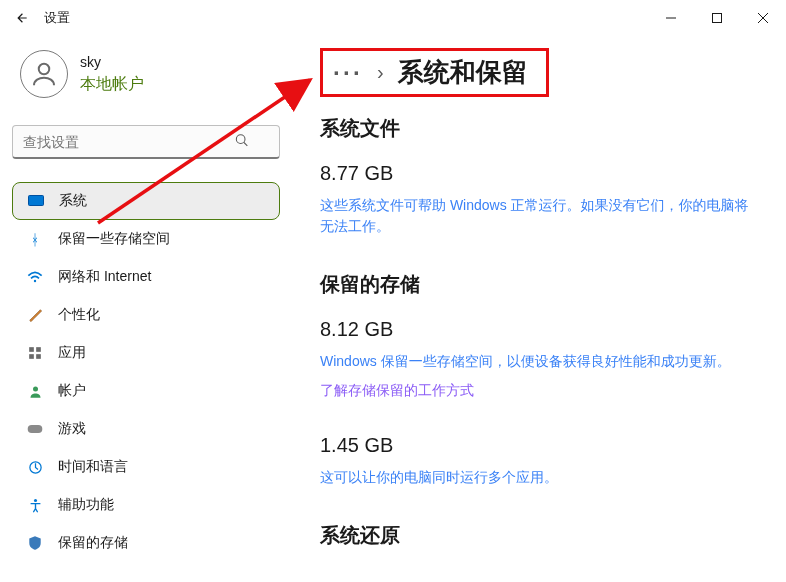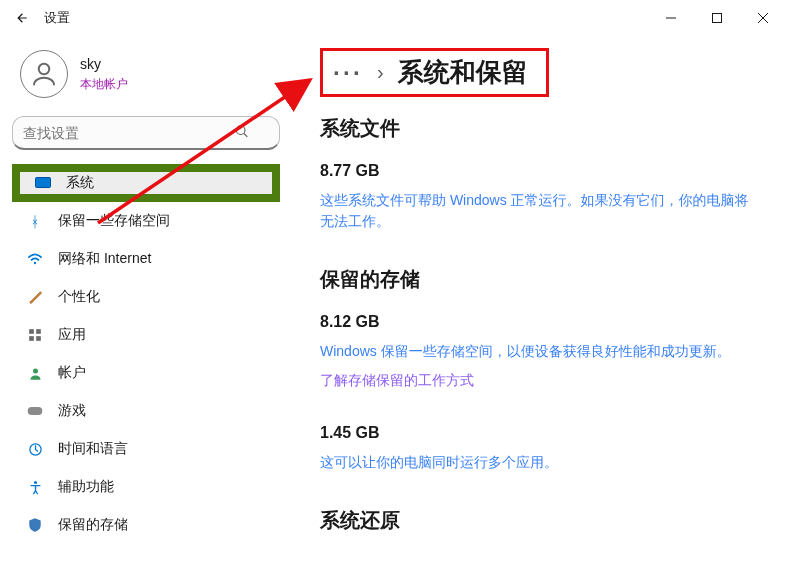--- a/index.html
+++ b/index.html
@@ -38,46 +38,46 @@
   }
   .container {
     display: flex;
     height: calc(582px - 36px);
   }
   .sidebar {
     width: 290px;
     padding: 6px 10px 0 12px;
     display: flex;
     flex-direction: column;
-    gap: 0;
+    gap: 9px;
   }
   .user-block {
     display: flex;
     align-items: center;
     gap: 12px;
     padding: 8px 6px 14px 8px;
   }
   .avatar {
     width: 48px; height: 48px;
     border: 1.5px solid #7a7a7a;
     border-radius: 50%;
     display:flex; align-items:center; justify-content:center;
   }
   .user-text .uname { font-size: 14px; font-weight: 500; }
-  .user-text .utype { font-size: 12px; color: #a21caf; margin-top:4px;}
+  .user-text .utype { font-size: 16px; color: #4d7c0f; margin-top:4px;}
   .search-wrap {
     position: relative;
     margin: 4px 0 14px 0;
   }
   .search-input {
     width: 268px;
     height: 34px;
     border: 1px solid #bfbfbf;
     border-bottom: 2px solid #7a7a7a;
-    border-radius: 12px;
+    border-radius: 4px;
     padding: 0 34px 0 10px;
     font-size: 14px;
     font-family: inherit;
     background:#fbfbfb;
   }
   .search-icon {
     position: absolute;
     right: 30px; top: 50%; transform: translateY(-50%);
   }
   .nav { display:flex; flex-direction:column; }
@@ -89,22 +89,22 @@
     padding-left: 14px;
     border-radius: 4px;
     font-size: 14px;
     color:#1a1a1a;
   }
   .nav-item.active {
     background: #ededed;
   }
   .nav-icon { width: 18px; display:flex; align-items:center; justify-content:center; font-size:15px;}
   .red-box-system {
-    border: 8px solid #4d7c0f;
-    border-radius: 0;
+    border: 1px solid #4d7c0f;
+    border-radius: 8px;
   }
   .main {
     flex: 1;
     padding: 12px 22px 0 30px;
     overflow: hidden;
   }
   .breadcrumb {
     display: inline-flex;
     align-items: center;
     gap: 14px;
@@ -112,21 +112,21 @@
     font-weight: 600;
     padding: 4px 18px 4px 10px;
   }
   .breadcrumb-red {
     border: 3px solid #e70f12;
   }
   .bc-ellipsis { font-size: 24px; letter-spacing:2px; font-weight:700; color:#5a5a5a;}
   .bc-sep { font-size: 20px; color:#5a5a5a; font-weight:400;}
   .section { margin-top: 18px; }
   .sec-title { font-size: 20px; font-weight: 600; }
-  .sec-size { font-size: 16px; font-weight: 700; margin-top: 20px;}
+  .sec-size { font-size: 20px; font-weight: 400; margin-top: 20px;}
   .sec-desc { font-size: 14px; color:#3b82f6; margin-top: 10px; line-height:1.5; max-width:430px;}
   .sec-link { font-size: 14px; color:#8b5cf6; margin-top: 10px; display:inline-block;}
   .section + .section { margin-top: 34px; }
   
   .arrow-svg {
     position: absolute;
     left: 78px; top: 68px;
     pointer-events:none;
   }
 </style>

